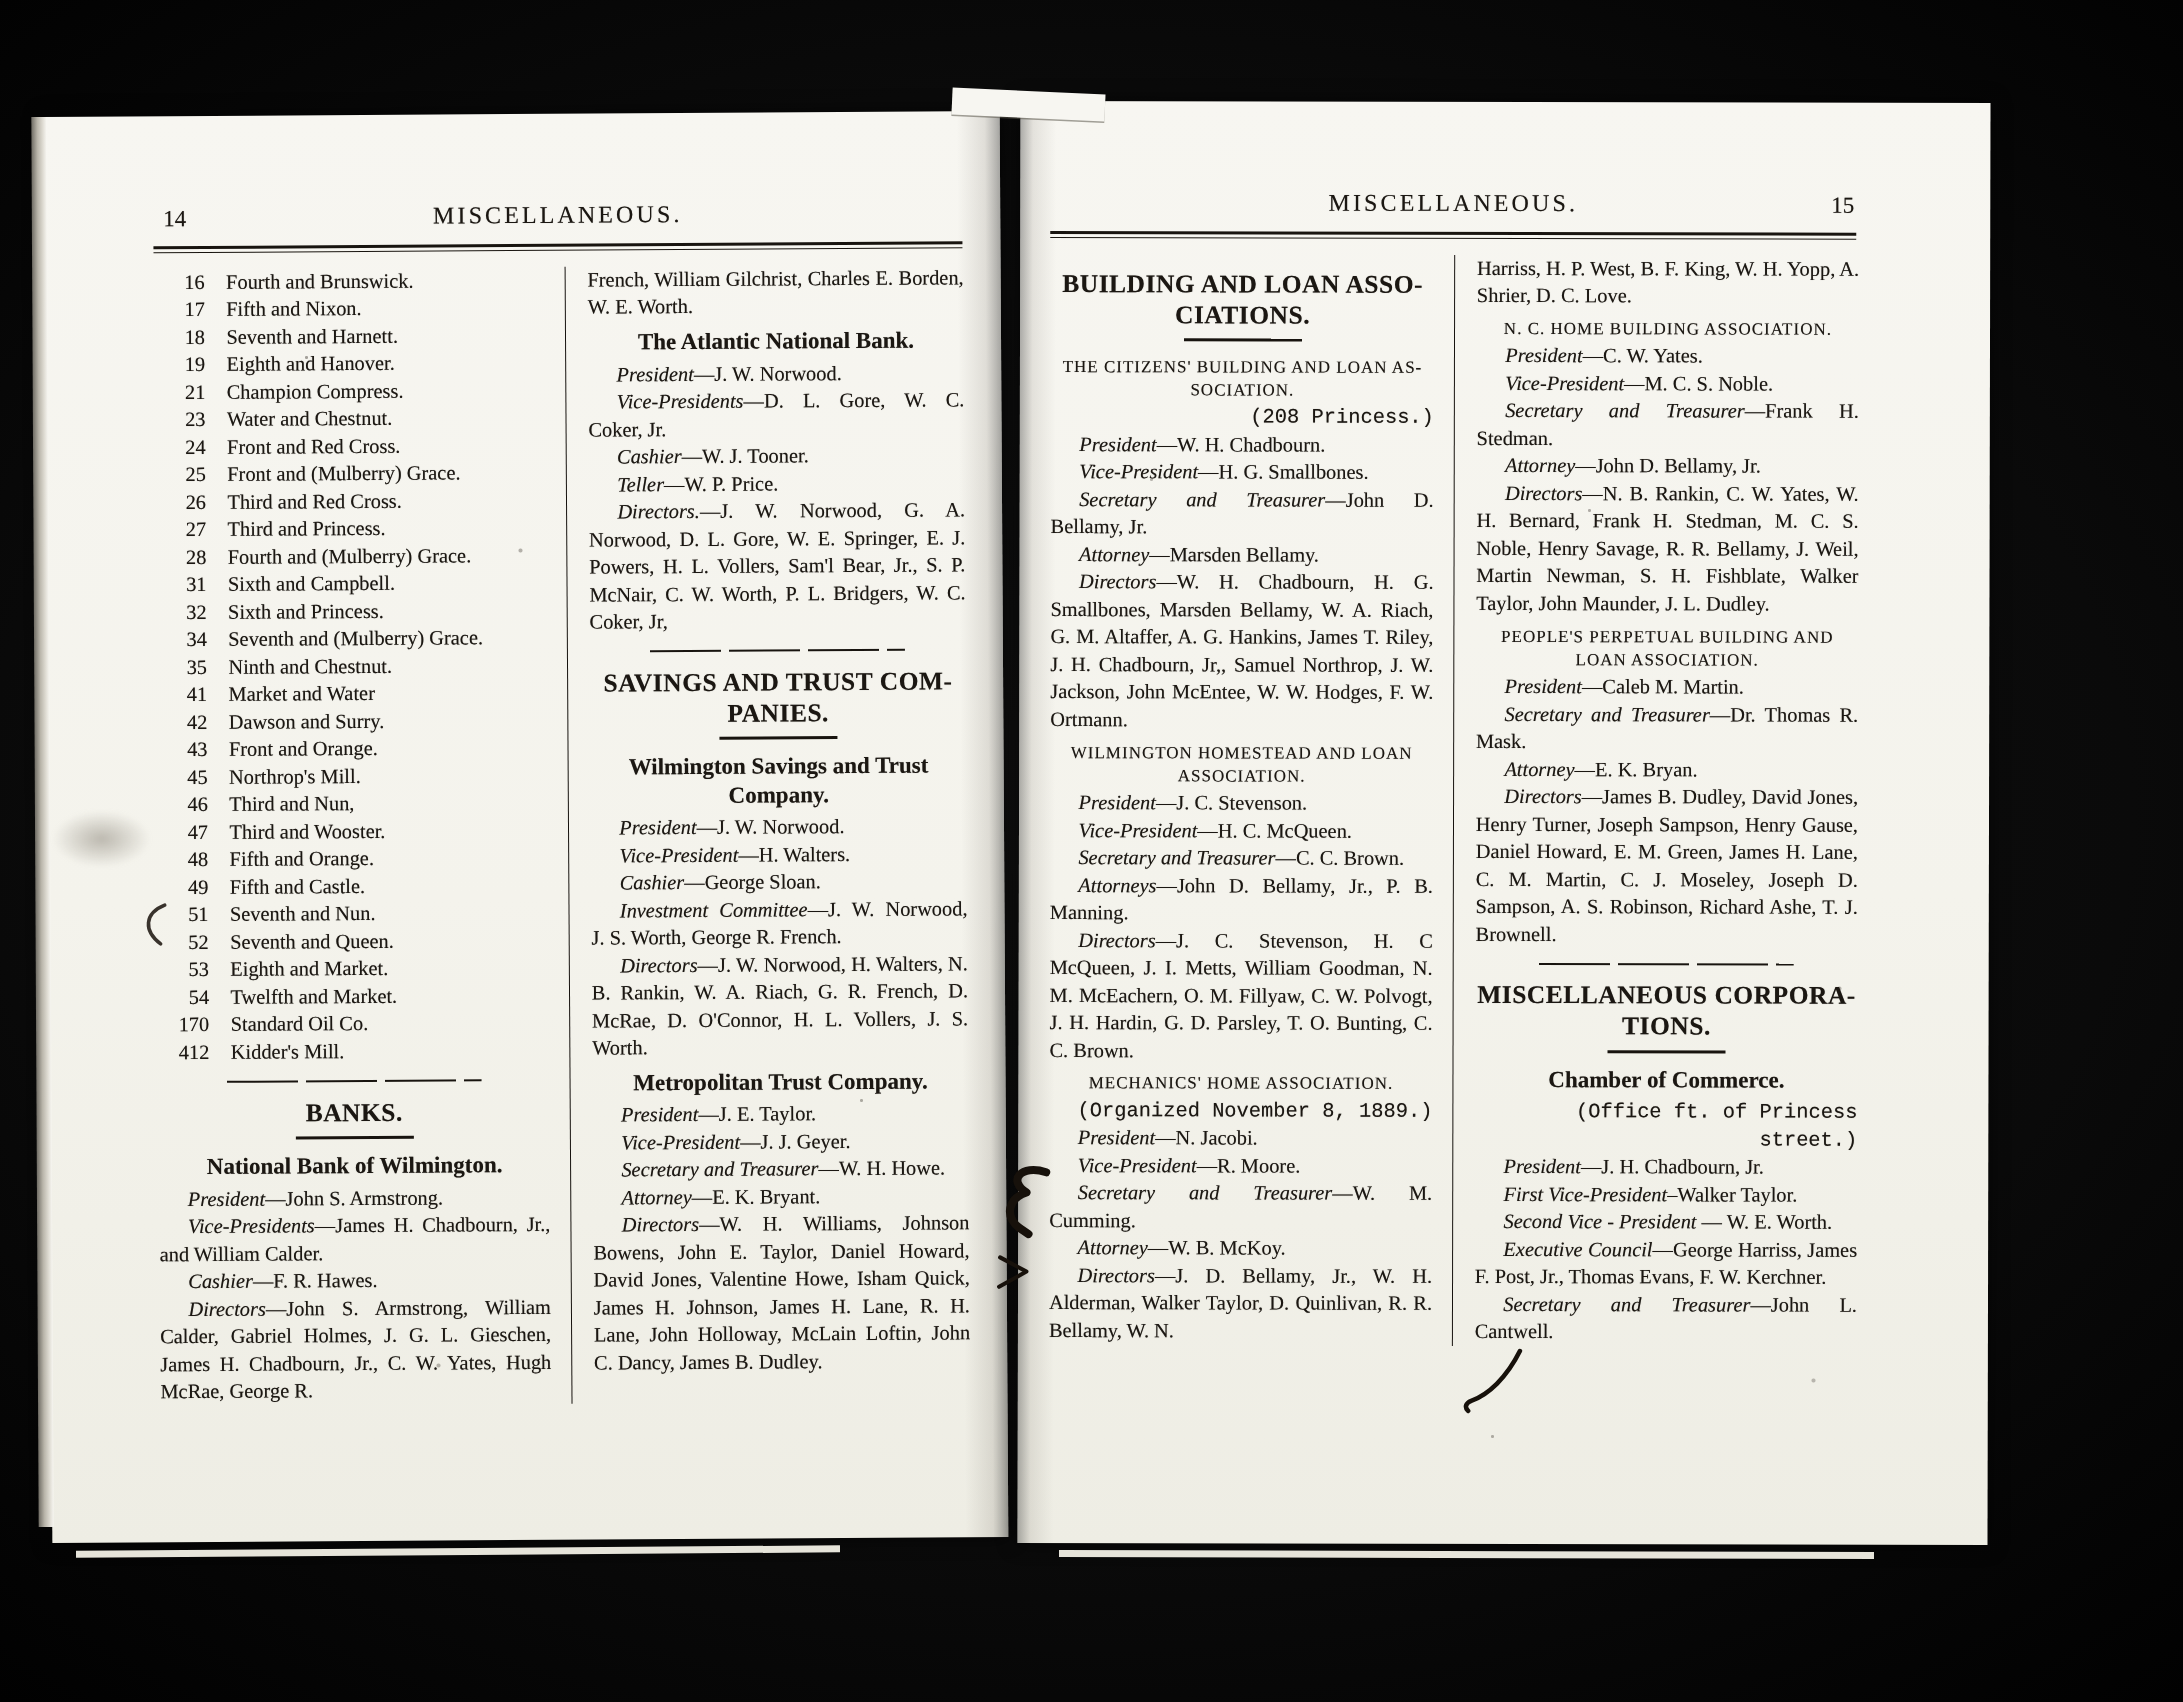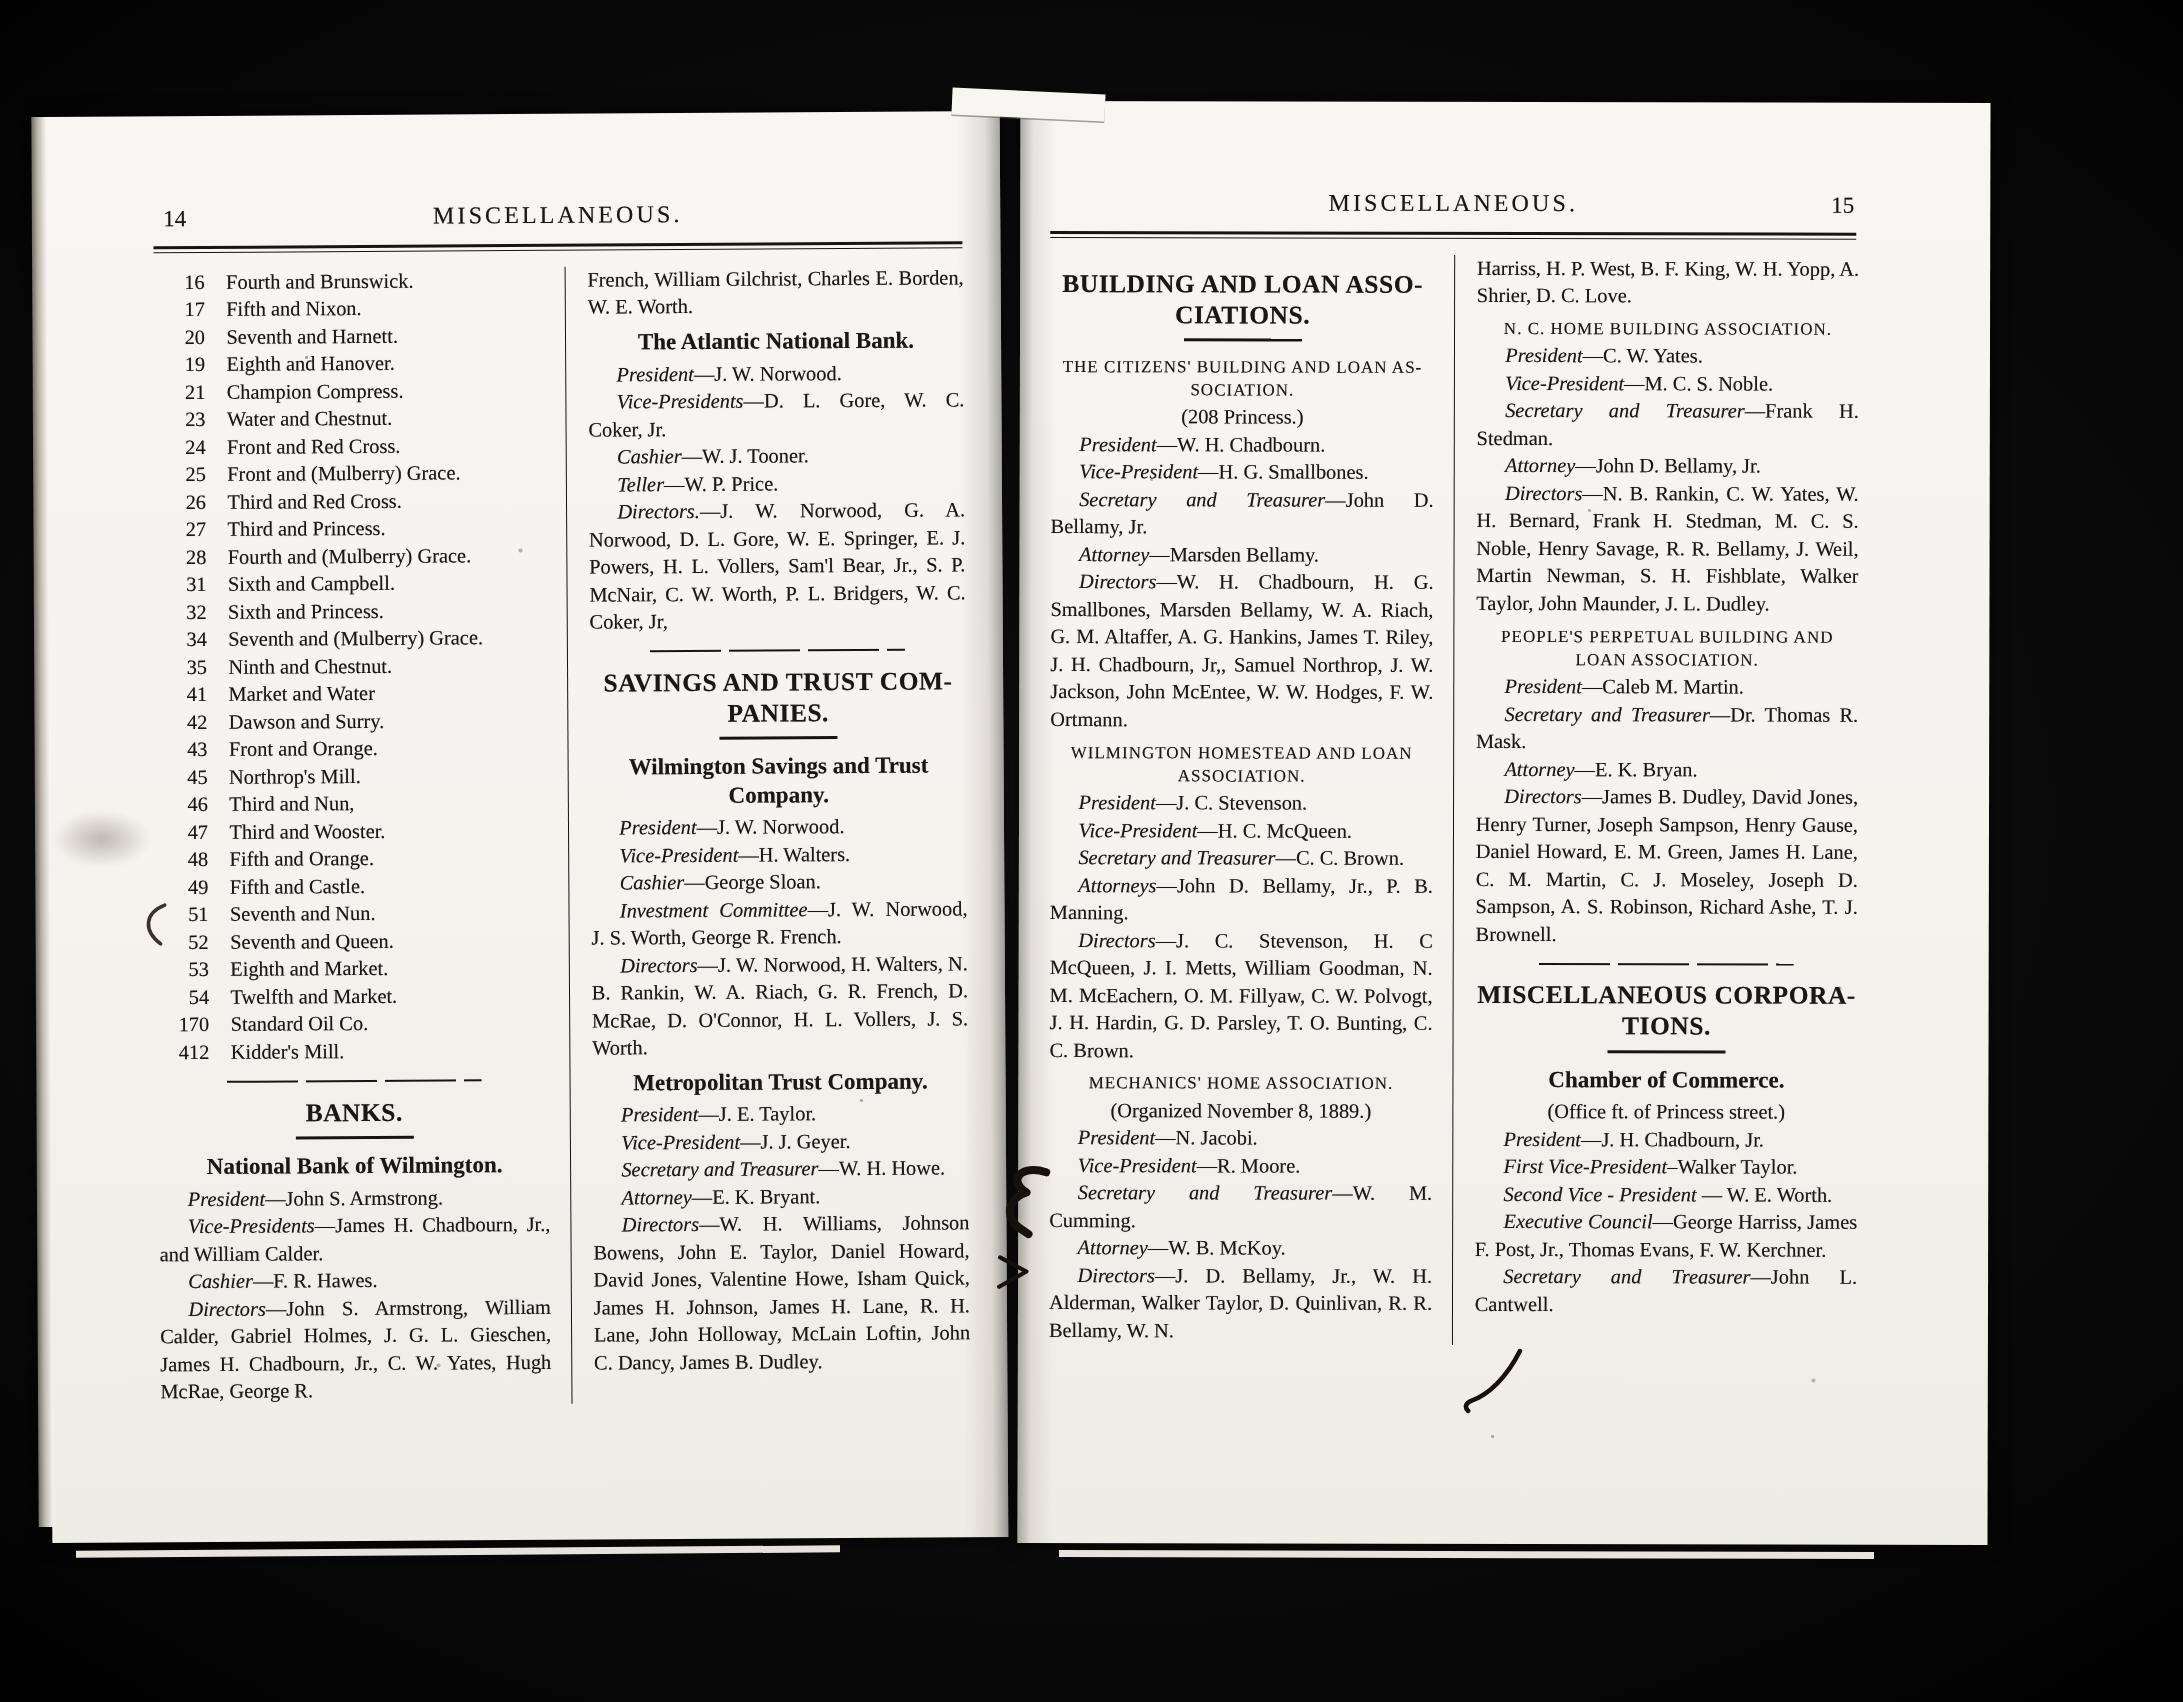--- a/index.html
+++ b/index.html
@@ -52,21 +52,21 @@
   .pageR .col1{flex:0 0 383px;}
   .col2{flex:1;padding-left:21.4px;}
 
   
   .num-row{display:flex;}
   .nn{flex:0 0 51px;text-align:right;}
   .ns{padding-left:21.4px;white-space:nowrap;}
   .h1{font-size:25.5px;line-height:31px;font-weight:bold;text-align:center;letter-spacing:0.5px;margin:14.3px 0 5.1px;}
   .h2{font-size:23px;line-height:28.5px;font-weight:bold;text-align:center;margin:7.1px 0 4.1px;}
   .sc{font-size:17px;line-height:23.4px;text-align:center;letter-spacing:1px;margin:7.1px 0 2px;}
-  .c{text-align:center;}
+  .c{text-align:right;font-family:Liberation Mono, monospace;}
   .o{margin:0;text-indent:28.5px;text-align:justify;}
   .p{margin:0;text-align:justify;}
   .lbl{font-style:italic;}
   .rule{width:255px;height:2.5px;margin:14.3px auto;
     background:repeating-linear-gradient(90deg,#18140f 0 71px,rgba(0,0,0,0) 71px 79px);}
   .srule{width:118px;height:3.1px;background:#18140f;margin:8.1px auto 13.2px;}
 
   
   .smudge{position:absolute;left:53px;top:811px;width:97px;height:56px;
     background:radial-gradient(closest-side,rgba(150,145,134,.6),rgba(150,145,134,0));filter:blur(2.5px);}
@@ -93,21 +93,21 @@
       <div class="col col1">
           <div class="num-row">
             <span class="nn">16</span>
             <span class="ns">Fourth and Brunswick.</span>
           </div>
           <div class="num-row">
             <span class="nn">17</span>
             <span class="ns">Fifth and Nixon.</span>
           </div>
           <div class="num-row">
-            <span class="nn">20</span>
+            <span class="nn">18</span>
             <span class="ns">Seventh and Harnett.</span>
           </div>
           <div class="num-row">
             <span class="nn">19</span>
             <span class="ns">Eighth and Hanover.</span>
           </div>
           <div class="num-row">
             <span class="nn">21</span>
             <span class="ns">Champion Compress.</span>
           </div>

